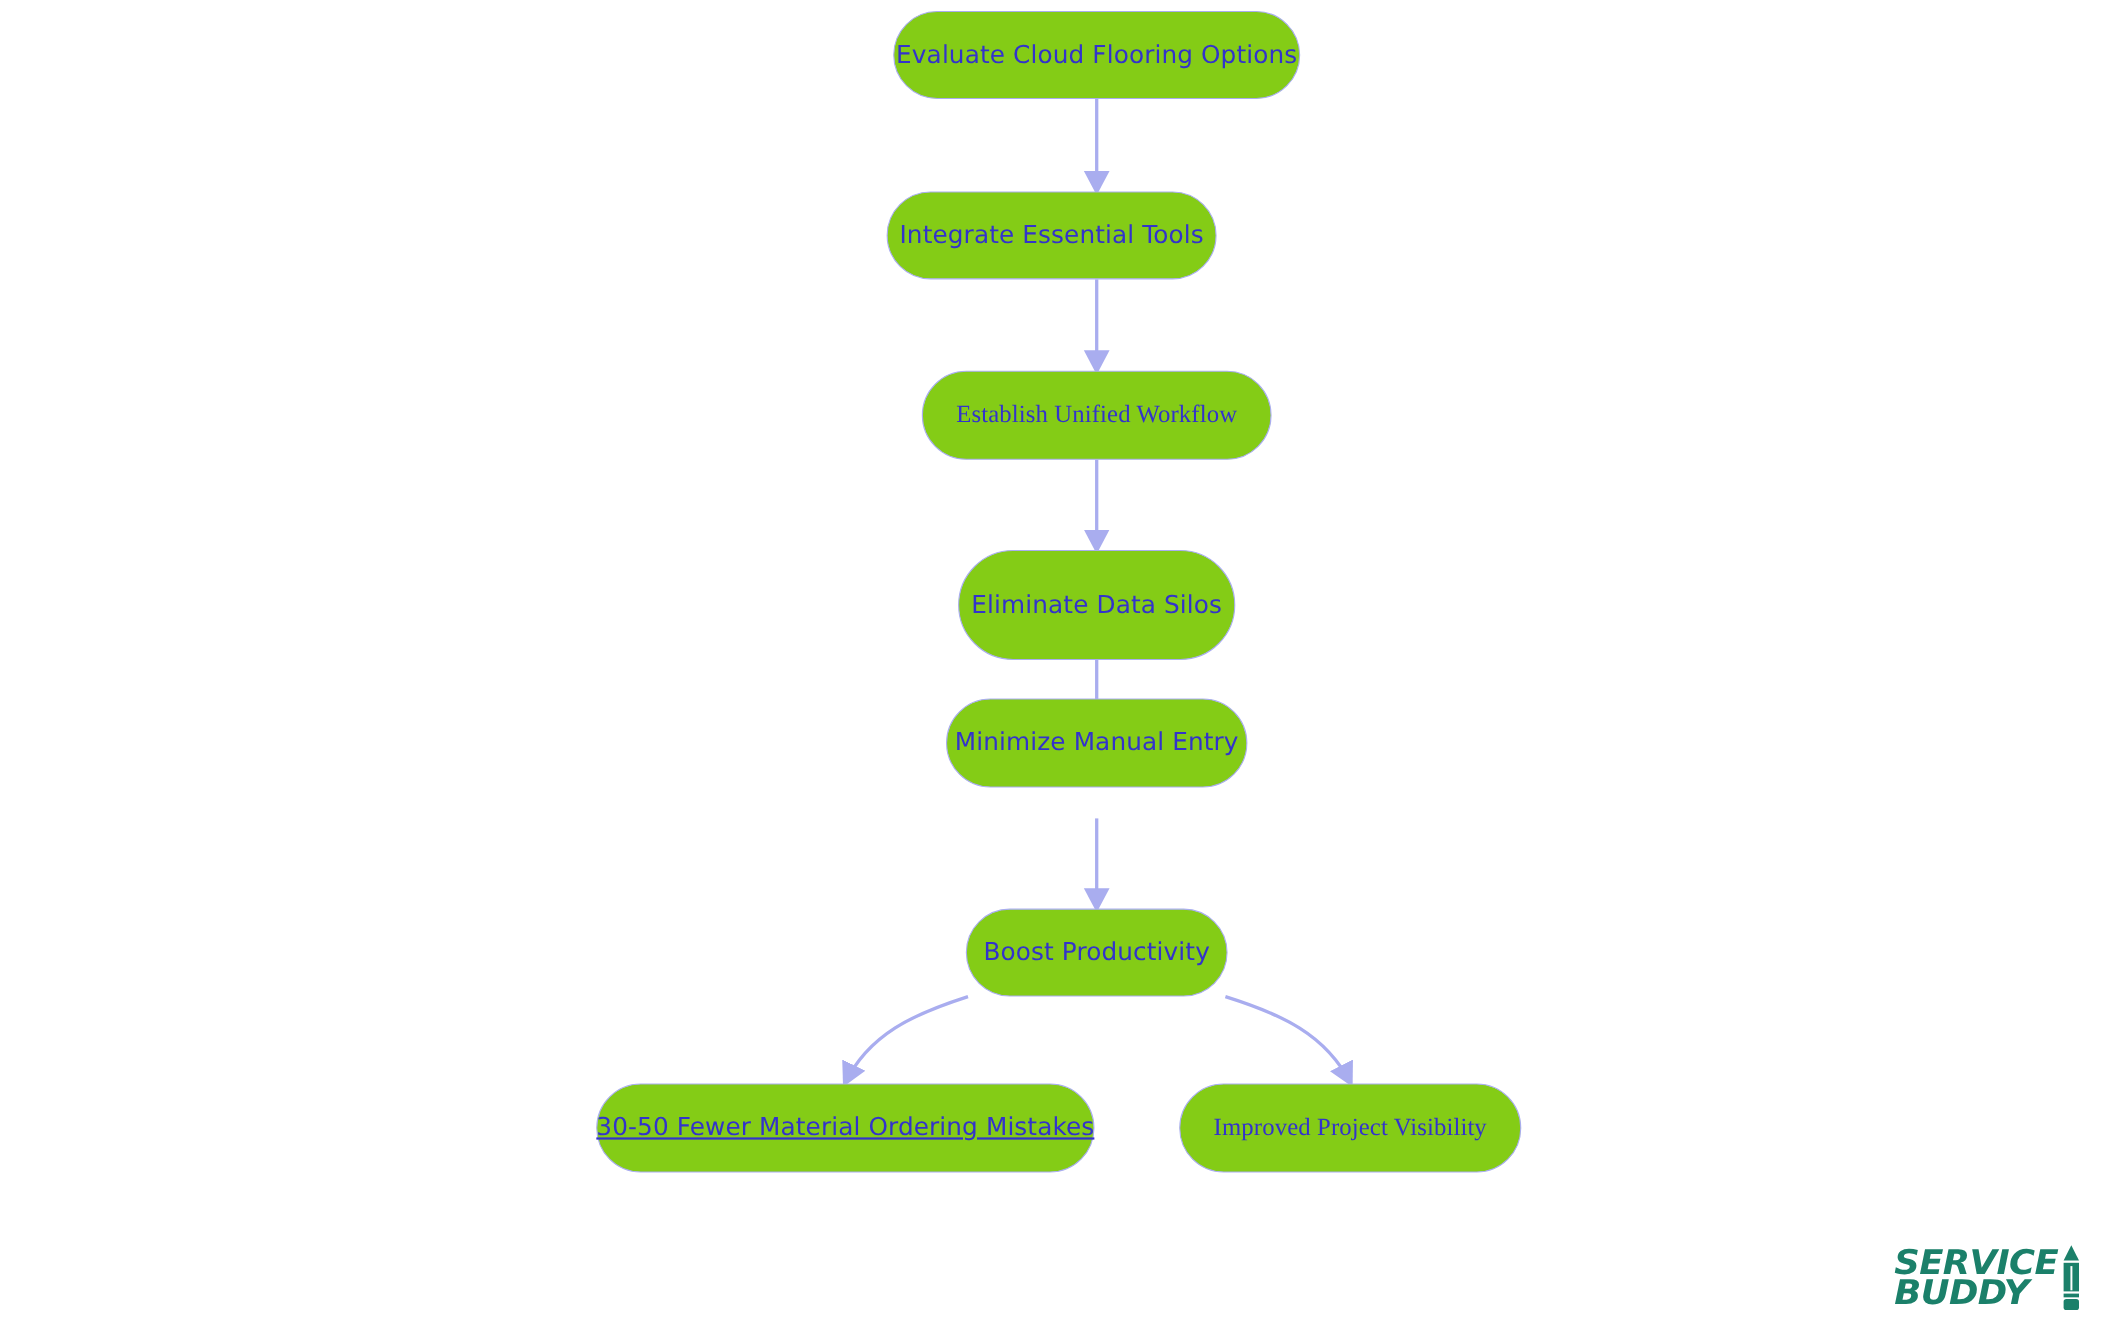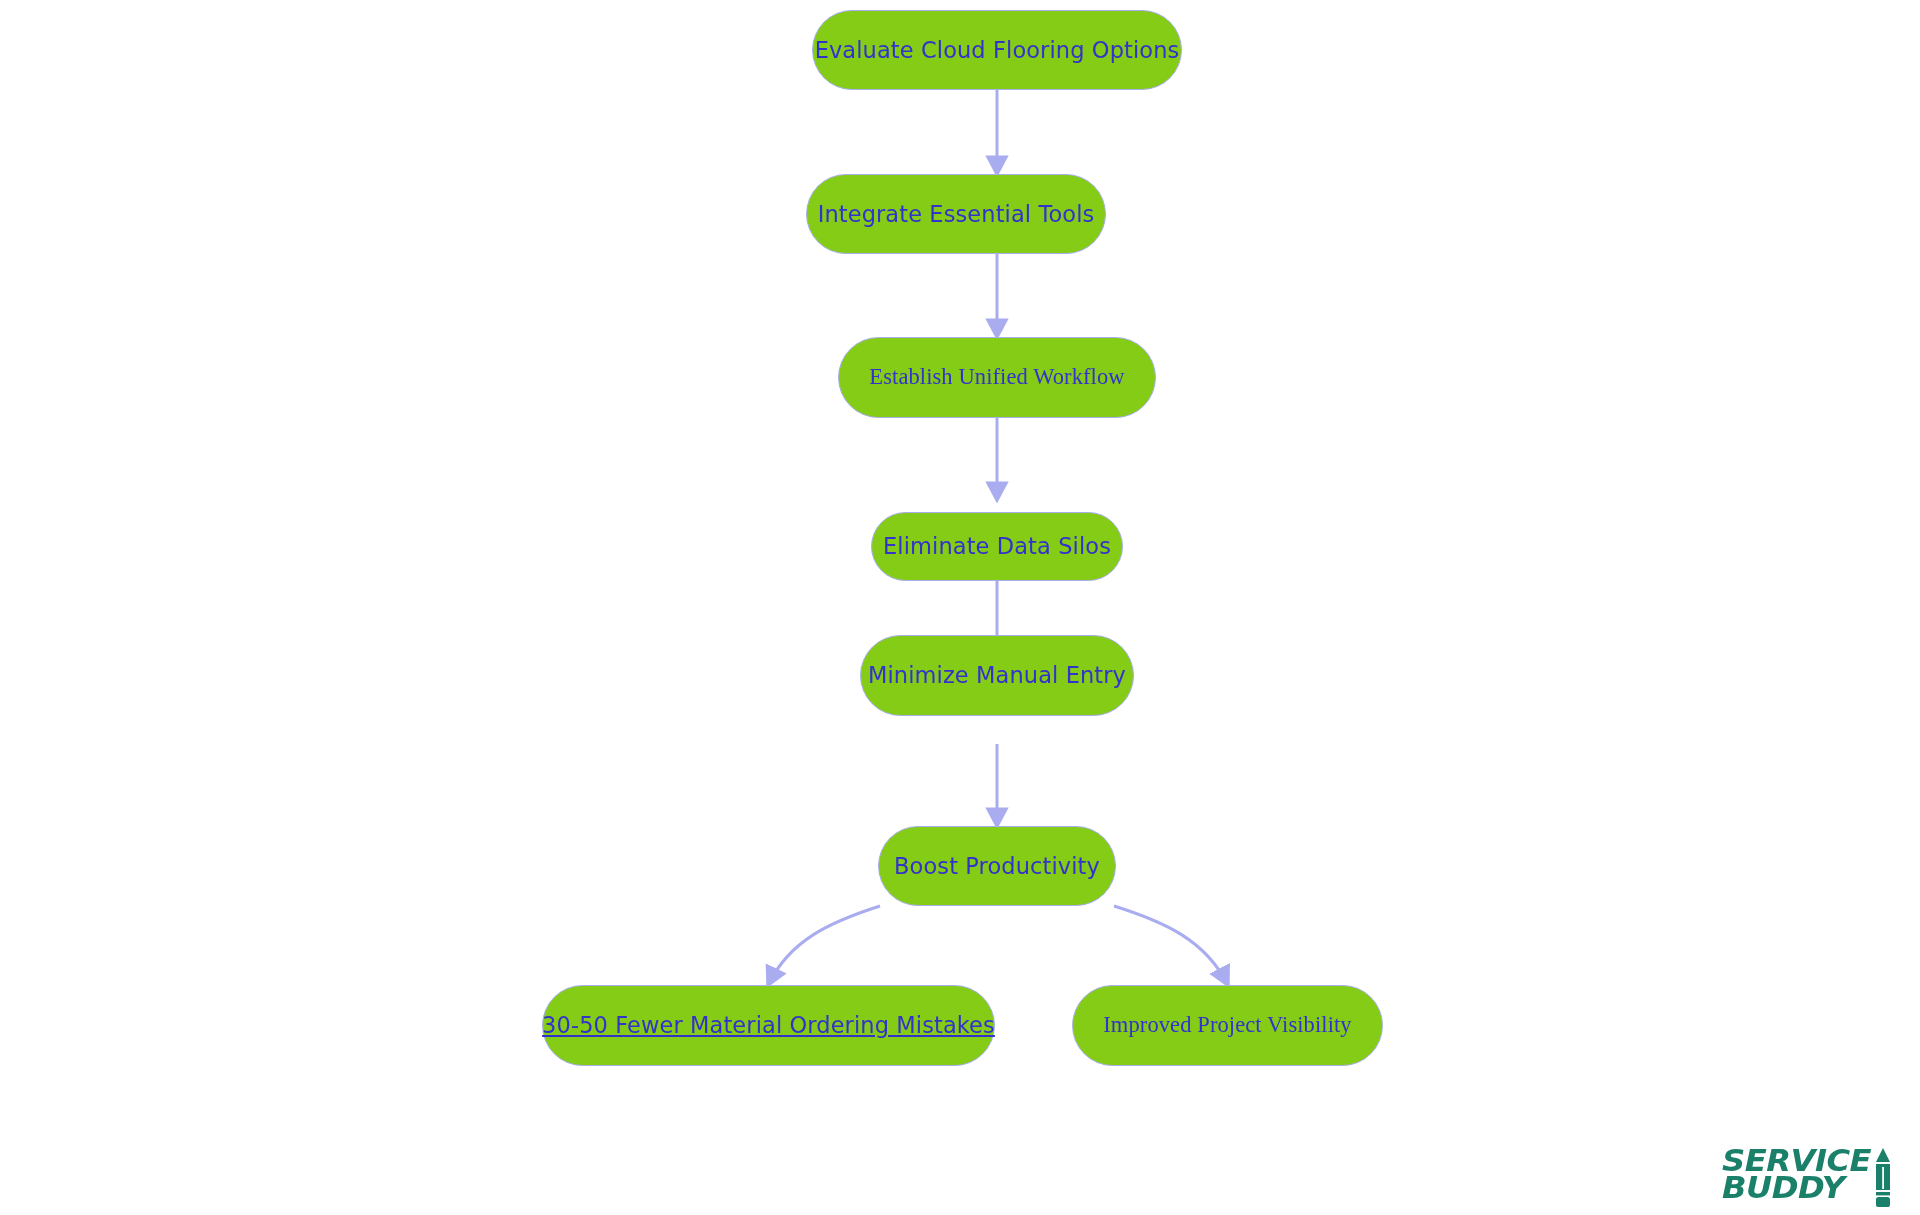--- a/index.html
+++ b/index.html
@@ -52,22 +52,23 @@
     font-size: 22.5px;
     line-height: 1;
     color: #3333cc;
     font-weight: 400;
   }
 
   
   #brand-logo {
     position: absolute;
     right: 26px;
-    bottom: 6px;
+    bottom: 22px;
     display: flex;
+    align-items: center;
     gap: 7px;
   }
   .logo-wordmark {
     display: flex;
     flex-direction: column;
     line-height: 0.86;
     font-family: "DejaVu Sans", "Liberation Sans", sans-serif;
     font-weight: bold;
     font-size: 31px;
     letter-spacing: -0.5px;
@@ -129,21 +130,21 @@
   </div>
 
   <div class="node" style="left:806px; top:174px; width:300px; height:80px;">
     <span class="node-label">Integrate Essential Tools</span>
   </div>
 
   <div class="node" style="left:838px; top:337px; width:318px; height:81px;font-family:Liberation Serif, serif;">
     <span class="node-label">Establish Unified Workflow</span>
   </div>
 
-  <div class="node" style="left:871px; top:500px; width:252px; height:69px;margin-top:12px;">
+  <div class="node" style="left:871px; top:500px; width:252px; height:100px;">
     <span class="node-label">Eliminate Data Silos</span>
   </div>
 
   <div class="node" style="left:860px; top:635px; width:274px; height:81px;">
     <span class="node-label">Minimize Manual Entry</span>
   </div>
 
   <div class="node" style="left:878px; top:826px; width:238px; height:80px;">
     <span class="node-label">Boost Productivity</span>
   </div>

